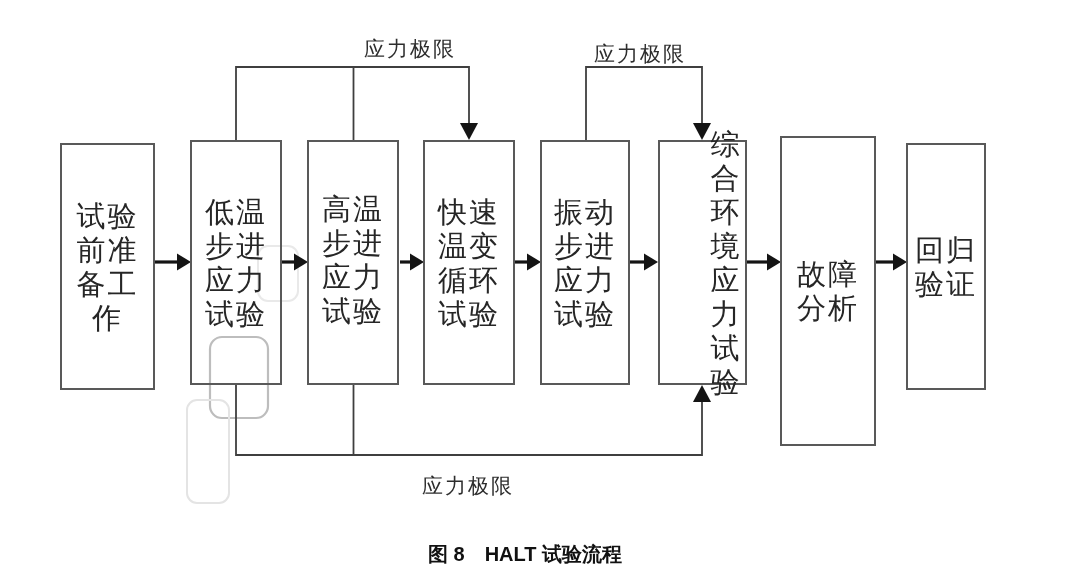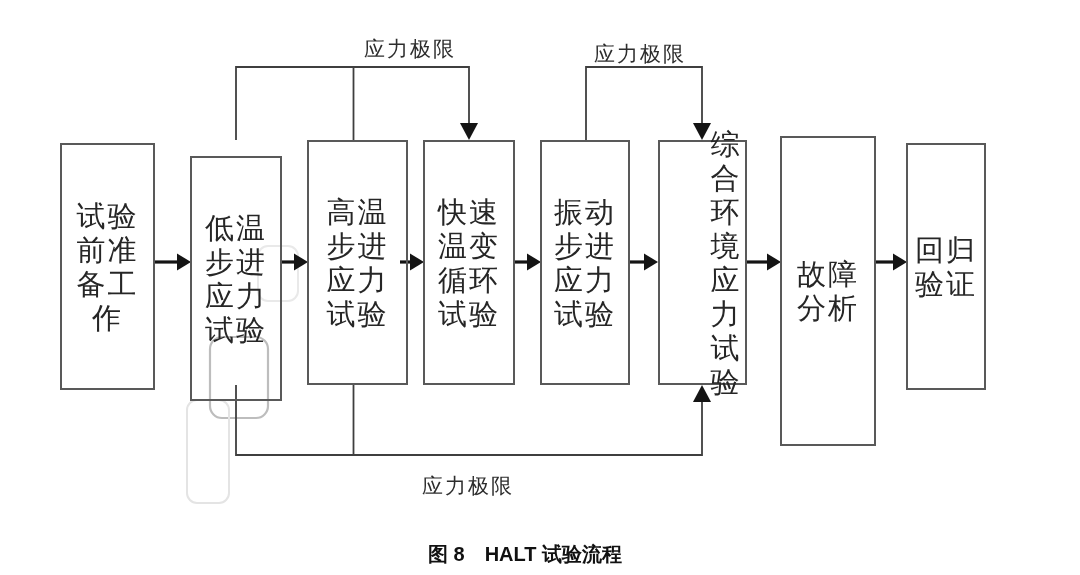--- a/index.html
+++ b/index.html
@@ -66,22 +66,22 @@
     width: 390px;
     text-align: center;
     font-family: "Liberation Sans", "DejaVu Sans", sans-serif;
     font-weight: 700;
     font-size: 20px;
     color: #111111;
     white-space: pre;
   }
   
   .b1 { left: 60px;  top: 143px; width: 95px; height: 247px; }
-  .b2 { left: 190px; top: 140px; width: 92px; height: 245px; margin-top: 16px; }
-  .b3 { left: 307px; top: 140px; width: 101px; height: 245px; }
+  .b2 { left: 190px; top: 140px; width: 92px; height: 245px; }
+  .b3 { left: 307px; top: 140px; width: 92px; height: 245px; font-family: Liberation Mono, monospace; }
   .b4 { left: 423px; top: 140px; width: 92px; height: 245px; }
   .b5 { left: 540px; top: 140px; width: 90px; height: 245px; }
   .b6 { left: 658px; top: 140px; width: 89px; height: 245px; padding-left: 47px; }
   .b7 { left: 780px; top: 136px; width: 96px; height: 310px; }
   .b8 { left: 906px; top: 143px; width: 80px; height: 247px; }
   .lbl-top-left  { left: 340px; top: 35px; }
   .lbl-top-right { left: 570px; top: 40px; }
   .lbl-bottom    { left: 398px; top: 472px; }
 </style>
 </head>

